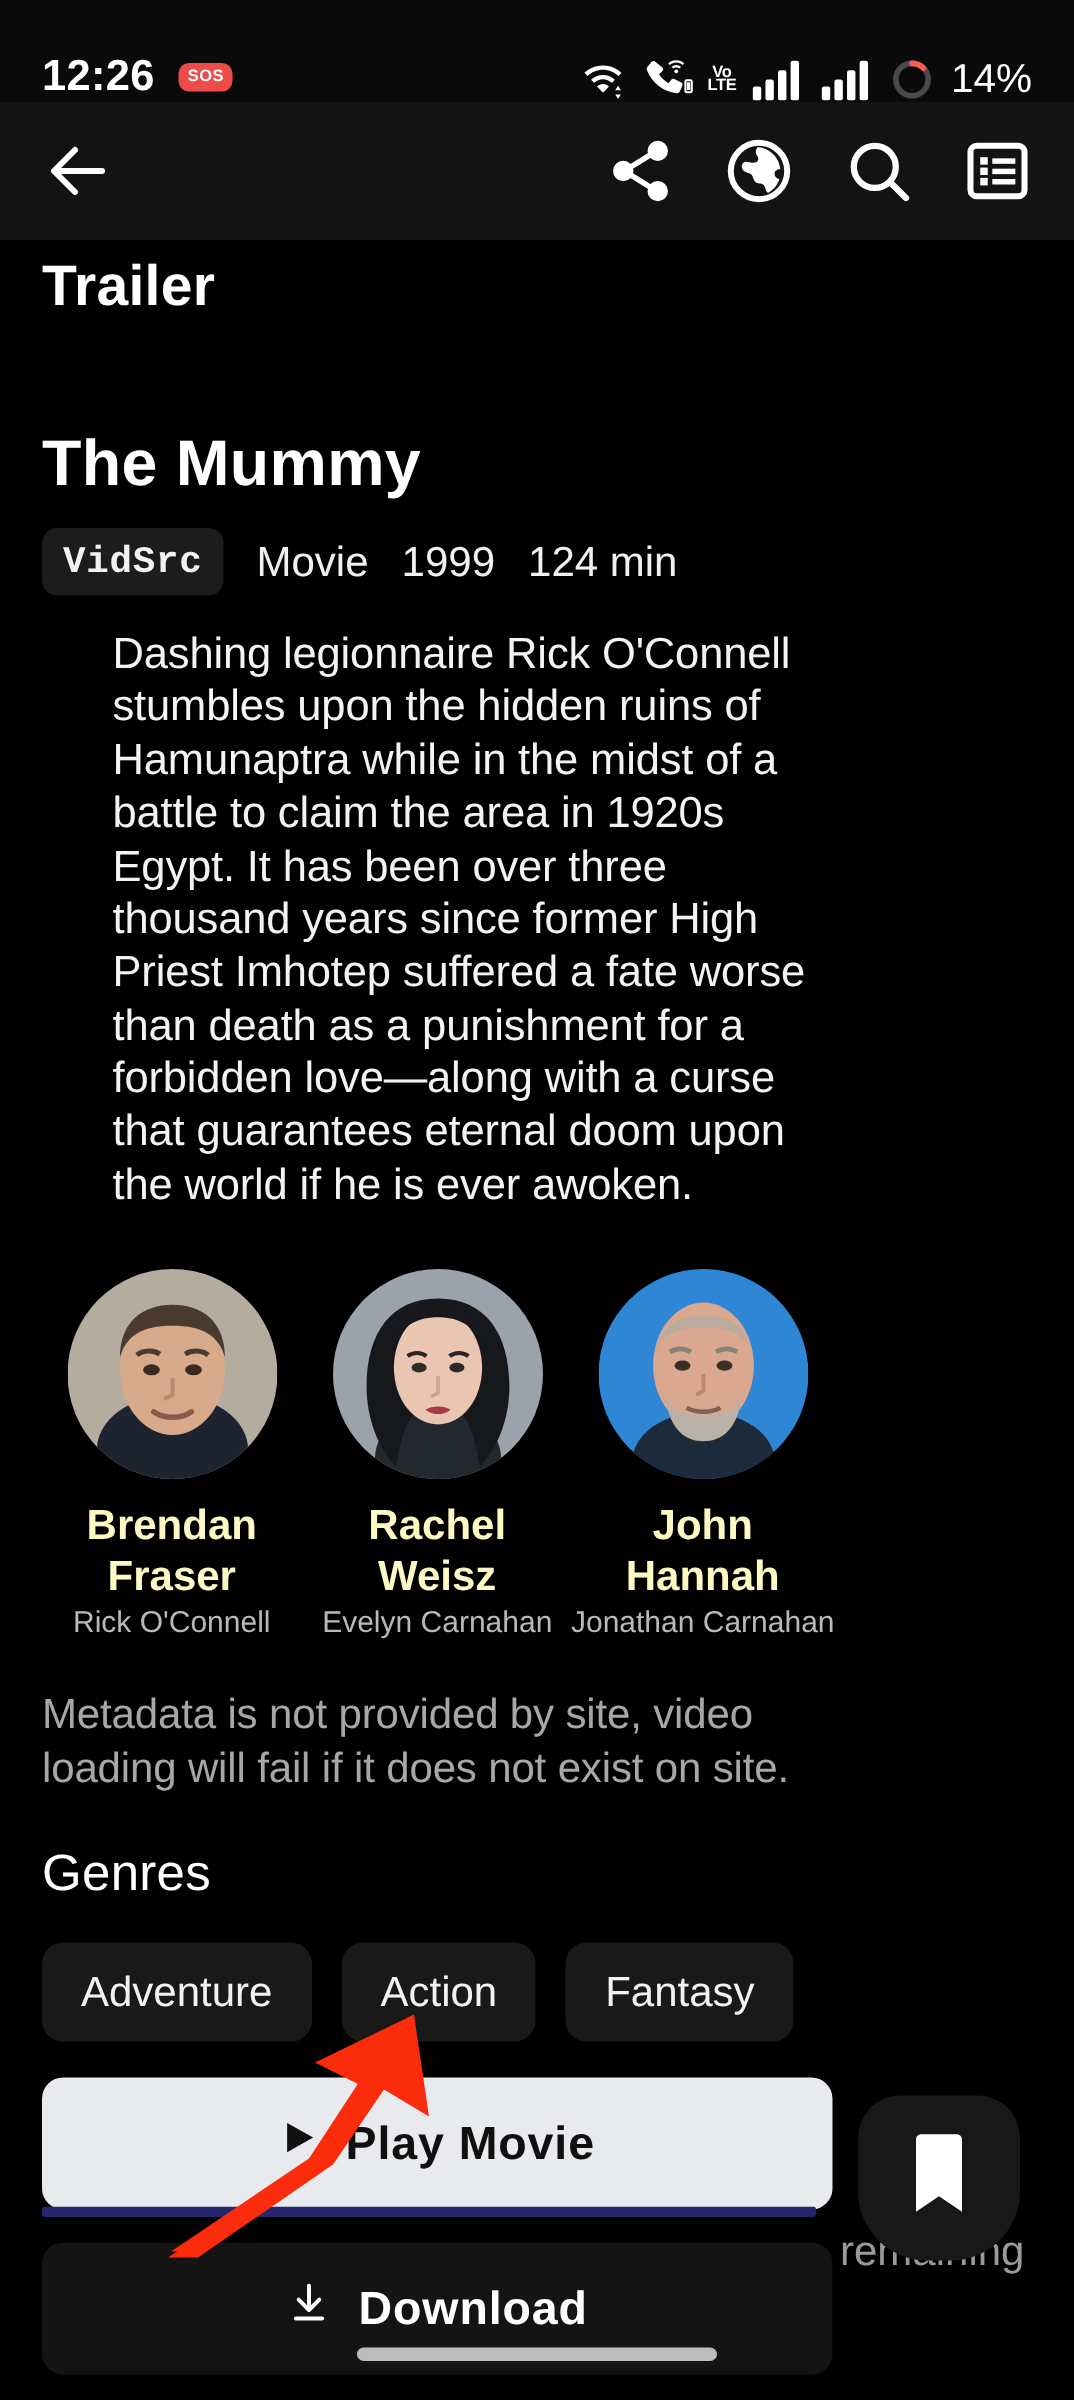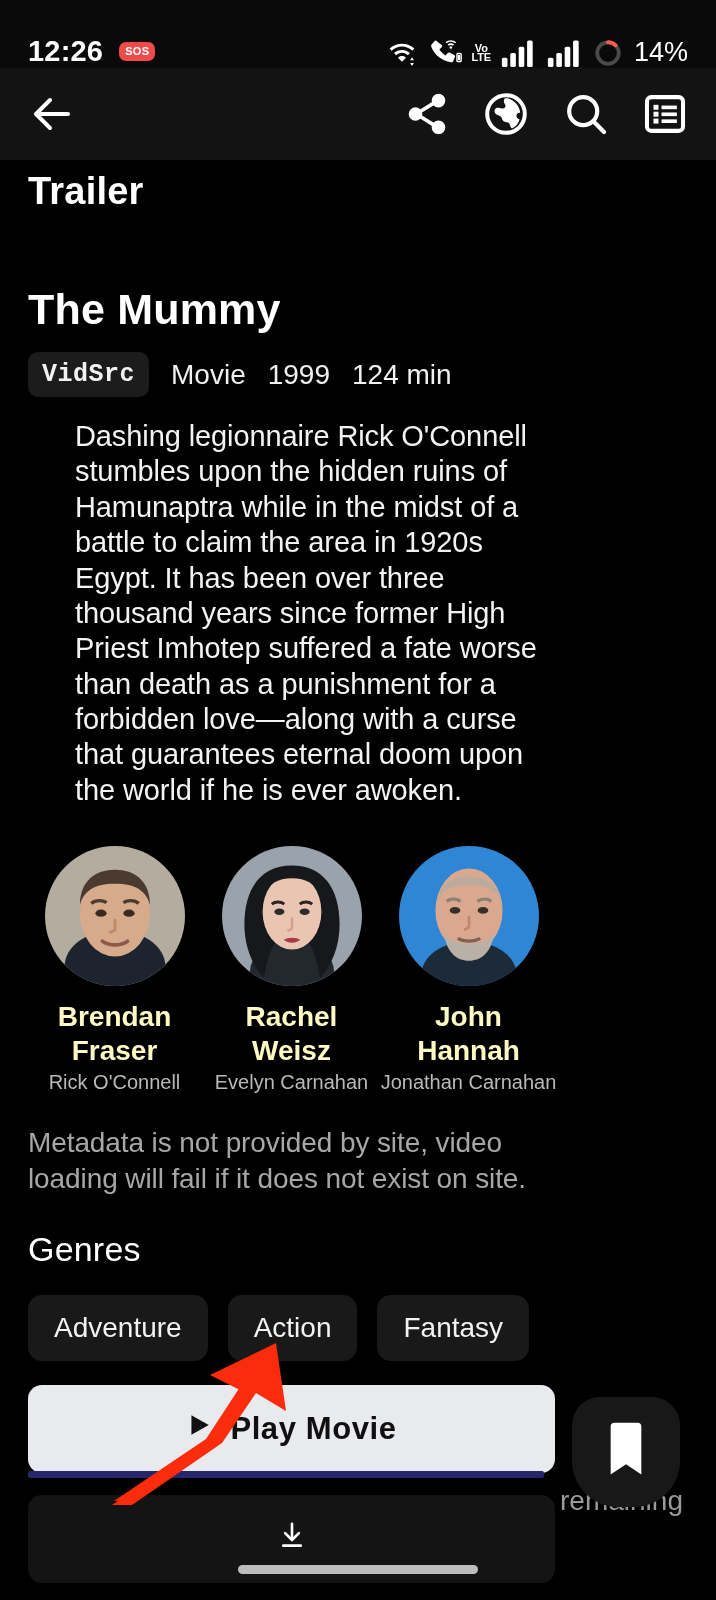--- a/index.html
+++ b/index.html
@@ -413,20 +413,21 @@
       </button>
 
       <button class="btn btn-download">
         <span>
           <svg width="30" height="32" viewBox="0 0 24 24" fill="none" stroke="#fff" stroke-width="2.1" stroke-linecap="round" stroke-linejoin="round">
             <line x1="12" y1="3" x2="12" y2="15.5"></line>
             <polyline points="6.5,10.5 12,16 17.5,10.5"></polyline>
             <line x1="5" y1="20.5" x2="19" y2="20.5"></line>
           </svg>
         </span>
+        <span>Download</span>
       </button>
     </div>
 
   </div>
 
   <div class="dl-strip">
     <div class="dl-strip-fill"></div>
   </div>
   <div class="dl-remaining">remaining</div>
 

